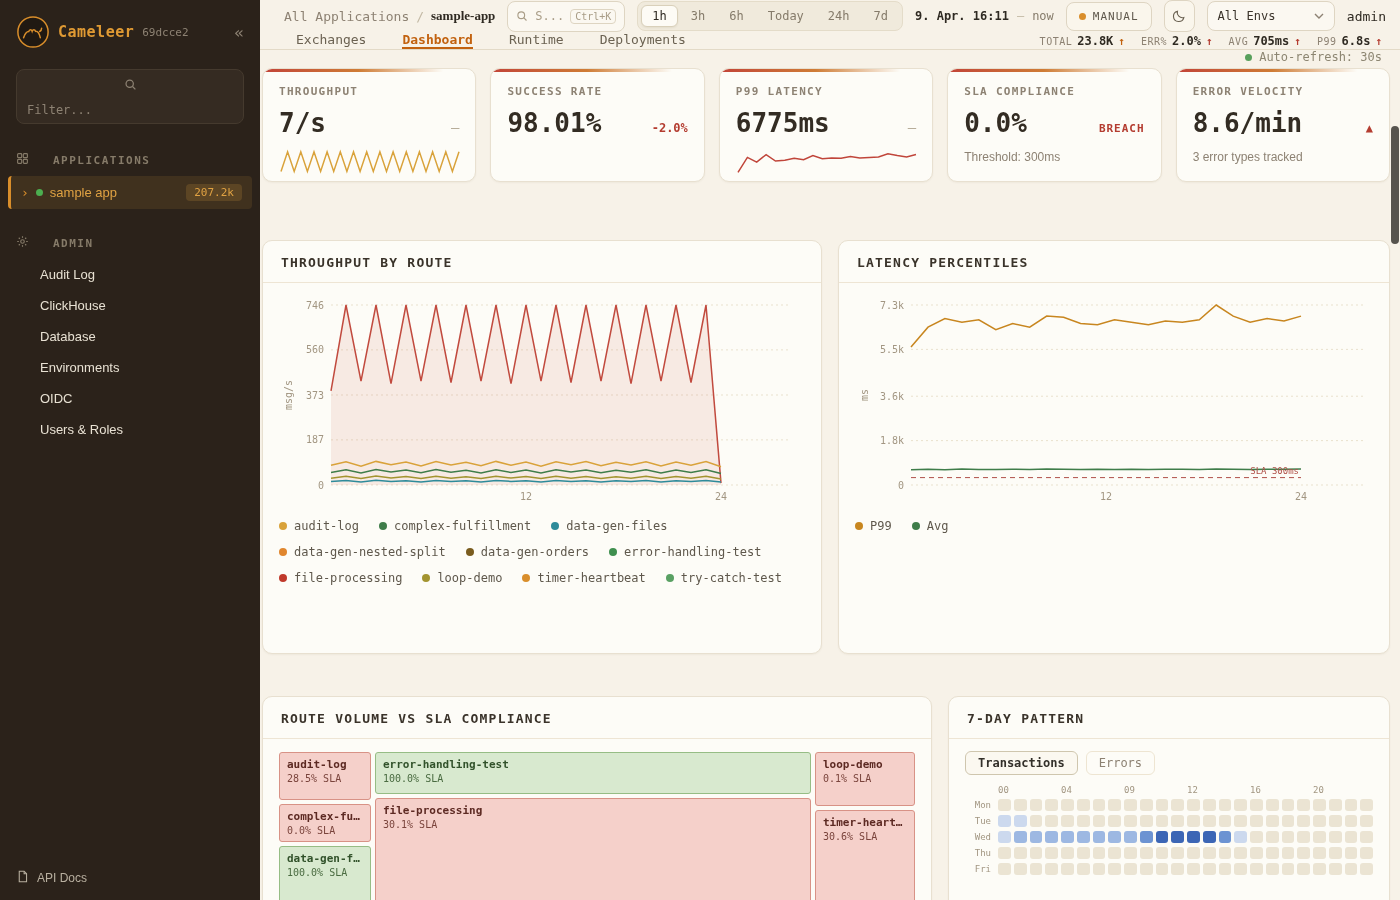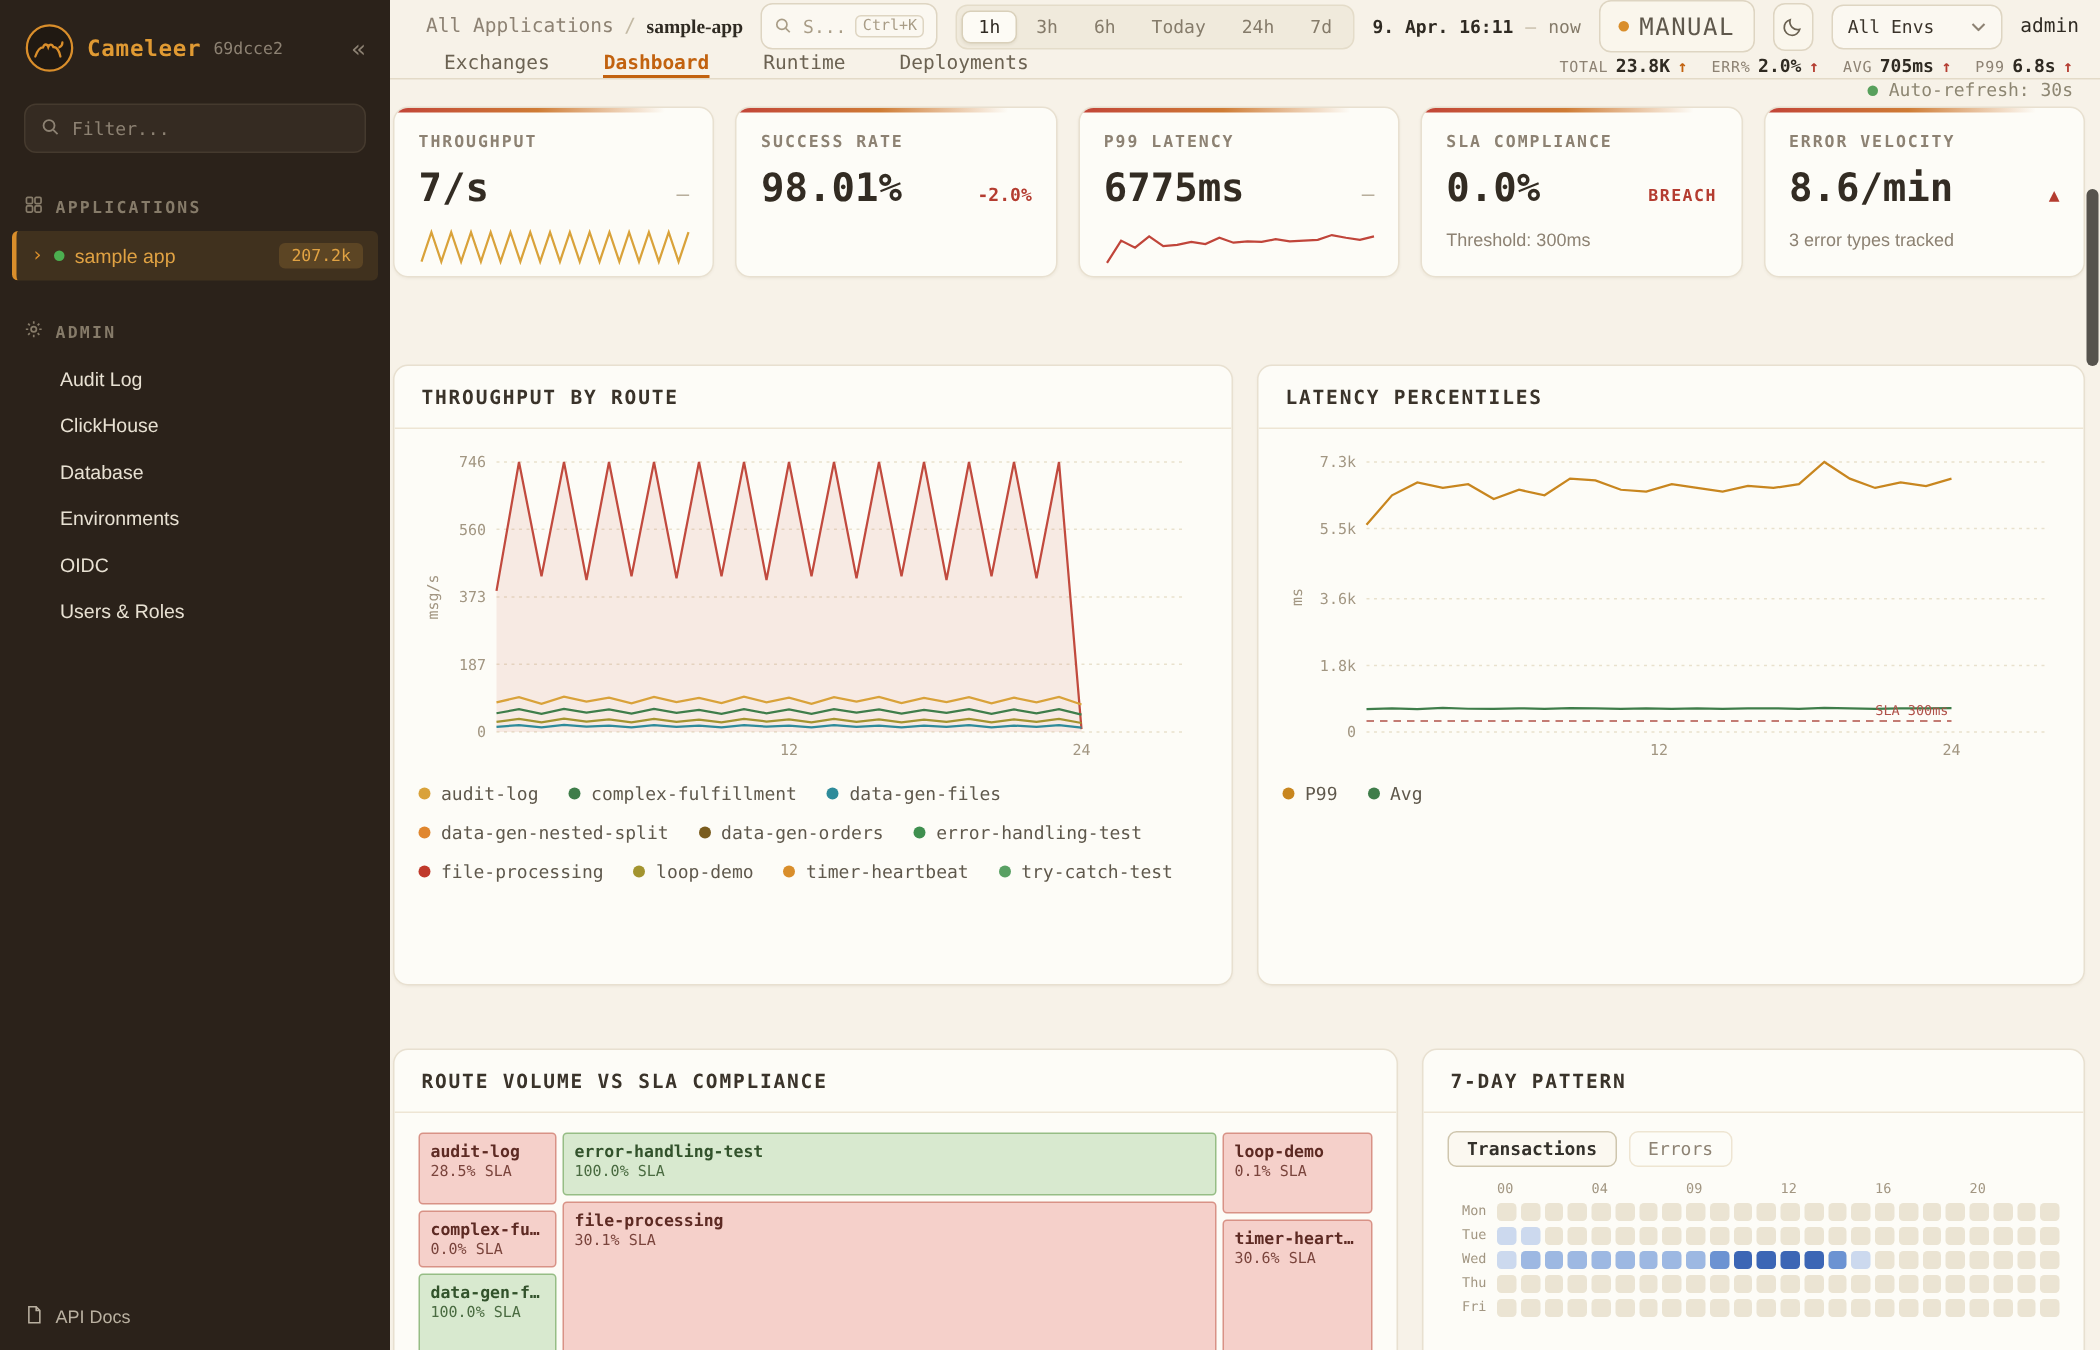--- a/index.html
+++ b/index.html
@@ -7,24 +7,24 @@
   body { font-family:"DejaVu Sans Mono", monospace; background:#f7f2e8; color:#2f2a22; }
   .app { display:flex; width:1400px; height:900px; }
 
   
   .sidebar { width:260px; min-width:260px; background:#2b221a; height:900px; position:relative; display:flex; flex-direction:column; }
   .sb-logo-row { display:flex; align-items:center; padding:15px 16px 12px; gap:8px; }
   .logo { width:34px; height:34px; display:inline-flex; }
   .brand { color:#e09a33; font-weight:bold; font-size:15px; letter-spacing:0.5px; }
   .build { color:#8d8273; font-size:11px; }
   .collapse { margin-left:auto; background:none; border:none; color:#8d8273; font-size:16px; cursor:pointer; font-family:inherit; }
-  .sb-filter { display:flex; align-items:center; gap:8px; margin:8px 16px 20px; background:#352b22; border:1px solid #453a2e; border-radius:8px; padding:6px 10px; }
+  .sb-filter { display:flex; align-items:center; gap:8px; margin:8px 16px 20px; background:#352b22; border:1px solid #453a2e; border-radius:8px; padding:6px 10px;flex-direction:column; }
   .sb-filter input { background:transparent; border:none; outline:none; color:#cfc6b8; font-family:inherit; font-size:12px; width:100%; }
   .sb-filter input::placeholder { color:#8d8273; }
-  .sb-section { display:flex; align-items:center; gap:8px; padding:8px 16px 6px; color:#867b69; font-size:11px; letter-spacing:1.5px; font-weight:600; }
+  .sb-section { display:flex; align-items:center; gap:24px; padding:8px 16px 6px; color:#867b69; font-size:11px; letter-spacing:1.5px; font-weight:600; }
   .sb-app { display:flex; align-items:center; gap:7px; margin:2px 8px; padding:8px 10px; background:rgba(224,162,67,0.12); border-left:3px solid #d98e2b; border-radius:4px; cursor:pointer; }
   .sb-app .chev { color:#d98e2b; font-size:13px; }
   .sb-app .dot { width:7px; height:7px; border-radius:50%; background:#4caf50; display:inline-block; }
   .sb-app .app-name { color:#e0a243; font-size:13px; font-family:"Liberation Sans", sans-serif; }
   .sb-app .badge { margin-left:auto; background:rgba(224,162,67,0.18); color:#e0a243; font-size:11px; padding:2px 8px; border-radius:4px; }
   .sb-admin-list { margin-top:2px; }
   .sb-admin-item { padding:8px 16px 8px 40px; color:#e8e1d3; font-size:13px; font-family:"Liberation Sans", sans-serif; cursor:pointer; }
   .sb-footer { position:absolute; bottom:14px; left:16px; display:flex; align-items:center; gap:8px; color:#b9b0a0; font-size:12px; font-family:"Liberation Sans", sans-serif; cursor:pointer; }
 
   
@@ -38,21 +38,21 @@
   .searchbox { display:flex; align-items:center; gap:7px; border:1px solid #ded5c2; background:#fbf8f1; border-radius:8px; padding:5px 8px; width:118px; cursor:pointer; }
   .searchbox .stext { color:#a99d87; font-size:12px; overflow:hidden; white-space:nowrap; }
   .searchbox kbd { margin-left:auto; border:1px solid #ded5c2; border-radius:4px; font-size:10px; color:#a99d87; padding:1px 4px; font-family:inherit; white-space:nowrap; }
   .timegroup { display:flex; align-items:center; background:#f0eadc; border:1px solid #e4dcc9; border-radius:8px; padding:3px; gap:2px; }
   .trange { border:none; background:transparent; font-family:inherit; font-size:12px; color:#857b6a; padding:4px 11px; border-radius:6px; cursor:pointer; white-space:nowrap; }
   .trange.active { background:#fdfbf5; border:1px solid #d9d0ba; color:#2f2a22; box-shadow:0 1px 2px rgba(80,60,30,0.08); padding:3px 10px; }
   .daterange { display:flex; align-items:center; gap:8px; font-size:12px; white-space:nowrap; }
   .date-from { color:#2f2a22; font-weight:700; }
   .date-sep { color:#c3b9a4; }
   .date-to { color:#857b6a; }
-  .manualbtn { margin-left:auto; display:flex; align-items:center; gap:7px; border:1px solid #ded5c2; background:#faf6ec; border-radius:8px; padding:7px 12px; font-family:inherit; font-size:16px; letter-spacing:1px; color:#5f584c; cursor:pointer; white-space:nowrap; }
+  .manualbtn { margin-left:auto; display:flex; align-items:center; gap:7px; border:1px solid #ded5c2; background:#faf6ec; border-radius:8px; padding:7px 12px; font-family:inherit; font-size:11px; letter-spacing:1px; color:#5f584c; cursor:pointer; white-space:nowrap; }
   .manualbtn .mdot { width:7px; height:7px; border-radius:50%; background:#d98e2b; display:inline-block; }
   .iconbtn { width:32px; height:32px; display:flex; align-items:center; justify-content:center; border:1px solid #ded5c2; background:#faf6ec; border-radius:8px; cursor:pointer; }
   .envselect { display:flex; align-items:center; gap:8px; border:1px solid #ded5c2; background:#fbf8f1; border-radius:8px; padding:7px 10px; width:132px; font-size:12px; color:#3a332a; cursor:pointer; }
   .envselect svg { margin-left:auto; }
   .userlabel { font-size:13px; color:#2f2a22; cursor:pointer; white-space:nowrap; }
 
   .tabsbar { height:45px; display:flex; align-items:stretch; padding-left:36px; gap:36px; border-bottom:1px solid #e3dac7; }
   .tab { display:flex; align-items:center; font-size:13px; color:#6b6252; cursor:pointer; border-bottom:2px solid transparent; }
   .tab.active { color:#c2620f; border-bottom:2px solid #c2620f; font-weight:700; }
   .statsblock { margin-left:auto; display:flex; align-items:center; gap:16px; padding-right:18px; }

